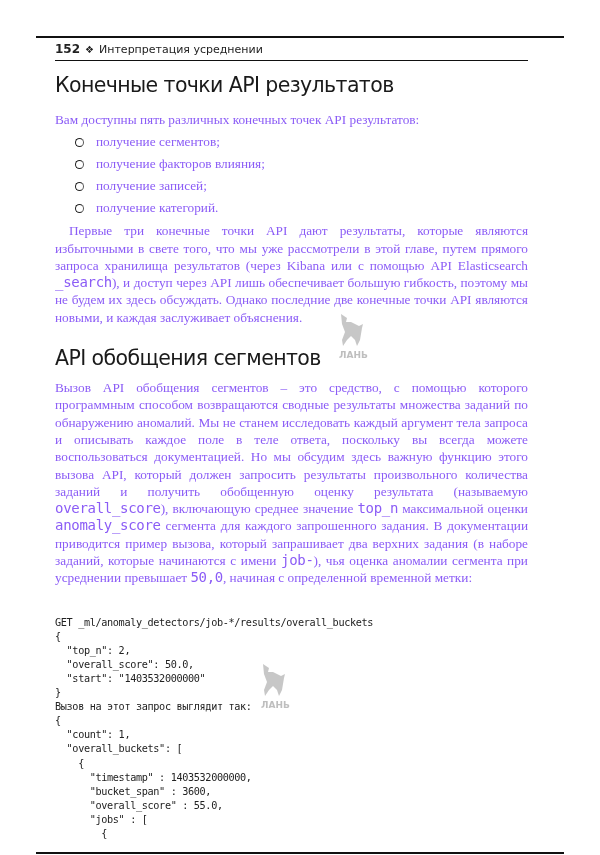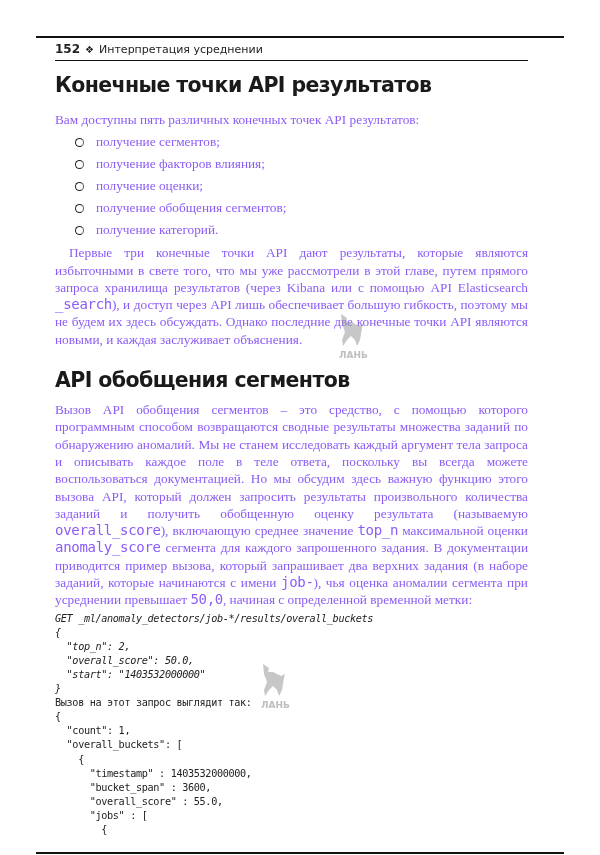--- a/index.html
+++ b/index.html
@@ -7,21 +7,21 @@
   .rule { position: absolute; background: #111; }
   #rule-top { left: 36px; top: 36px; width: 528px; height: 1.5px; }
   #rule-header { left: 55px; top: 60px; width: 473px; height: 1px; }
   #rule-bottom { left: 36px; top: 852px; width: 528px; height: 1.5px; }
 
   .running-head { position: absolute; left: 55px; top: 42px; font-family: "DejaVu Sans", sans-serif; font-size: 11px; color: #222; white-space: nowrap; }
   .running-head .pnum { font-weight: bold; font-size: 12px; text-align: center; }
   .running-head .orn { font-size: 10px; margin: 0 5px; }
 
   .content { position: absolute; left: 55px; top: 70px; width: 473px; }
-  h1 { font-family: "DejaVu Sans", sans-serif; font-weight: bold; font-size: 20.5px; letter-spacing: -0.6px; margin: 0; color: #1a1a1a; }
+  h1 { font-family: "DejaVu Sans", sans-serif; font-weight: normal; font-size: 20.5px; letter-spacing: -0.6px; margin: 0; color: #1a1a1a; }
   p, li { font-family: "Liberation Serif", serif; font-size: 13.3px; line-height: 17.3px; color: #8b5cf6; }
   p { margin: 0; text-align: justify; }
   .indent { text-indent: 14px; }
   ul { list-style: none; margin: 3px 0 2px 0; padding-left: 14px; }
   li { position: relative; padding-left: 21px; margin: 6px; line-height: 16px; }
   .bullet { position: absolute; left: 0; top: 4px; width: 7px; height: 7px; border: 1.6px solid #222; border-radius: 50%; border-right-color: #555; }
   code, .mono { font-family: "DejaVu Sans Mono", monospace; font-size: 14px; letter-spacing: -0.3px; }
   pre { font-family: "DejaVu Sans Mono", monospace; font-size: 10.2px; line-height: 14.1px; letter-spacing: -0.35px; margin: 0; color: #222; white-space: pre; }
 
   .watermark { position: absolute; opacity: 0.55; }
@@ -37,32 +37,31 @@
 <div id="rule-header" class="rule"></div>
 
 <div class="content">
   <h1 style="margin-top:3px;">Конечные точки API результатов</h1>
 
   <p style="margin-top:14px;">Вам доступны пять различных конечных точек API результатов:</p>
 
   <ul>
     <li><span class="bullet"></span><span>получение сегментов;</span></li>
     <li><span class="bullet"></span><span>получение факторов влияния;</span></li>
-    <li><span class="bullet"></span><span>получение оценки;</span></li>
-    <li><span class="bullet"></span><span>получение обобщения сегментов;</span></li>
+    <li><span class="bullet"></span><span>получение записей;</span></li>
     <li><span class="bullet"></span><span>получение категорий.</span></li>
   </ul>
 
   <p class="indent" style="margin-top:3px;"><span>Первые три конечные точки API дают результаты, которые являются избыточными в свете того, что мы уже рассмотрели в этой главе, путем прямого запроса хранилища результатов (через Kibana или с помощью API Elastic­search </span><code>_search</code><span>), и доступ через API лишь обеспечивает большую гибкость, поэтому мы не будем их здесь обсуждать. Однако последние две конечные точки API являются новыми, и каждая заслуживает объяснения.</span></p>
 
   <h1 style="margin-top:20px;">API обобщения сегментов</h1>
 
   <p style="margin-top:9px;"><span>Вызов API обобщения сегментов – это средство, с помощью которого программным способом возвращаются сводные результаты множества заданий по обнаружению аномалий. Мы не станем исследовать каждый аргумент тела запроса и описывать каждое поле в теле ответа, поскольку вы всегда можете воспользоваться документацией. Но мы обсудим здесь важную функцию этого вызова API, который должен запросить результаты произвольного количества заданий и получить обобщенную оценку результата (называемую </span><code>overall_score</code><span>), включающую среднее значение </span><code>top_n</code><span> максимальной оценки </span><code>anomaly_score</code><span> сегмента для каждого запрошенного задания. В документации приводится пример вызова, который запрашивает два верхних задания (в наборе заданий, которые начинаются с имени </span><code>job-</code><span>), чья оценка аномалии сегмента при усреднении превышает </span><code>50,0</code><span>, начиная с определенной временной метки:</span></p>
 
-  <pre style="margin-top:3px;font-style:italic;">GET _ml/anomaly_detectors/job-*/results/overall_buckets
+  <pre style="margin-top:29px;">GET _ml/anomaly_detectors/job-*/results/overall_buckets
 {
   "top_n": 2,
   "overall_score": 50.0,
   "start": "1403532000000"
 }</pre>
   <pre>Вызов на этот запрос выглядит так:</pre>
   <pre>{
   "count": 1,
   "overall_buckets": [
     {

